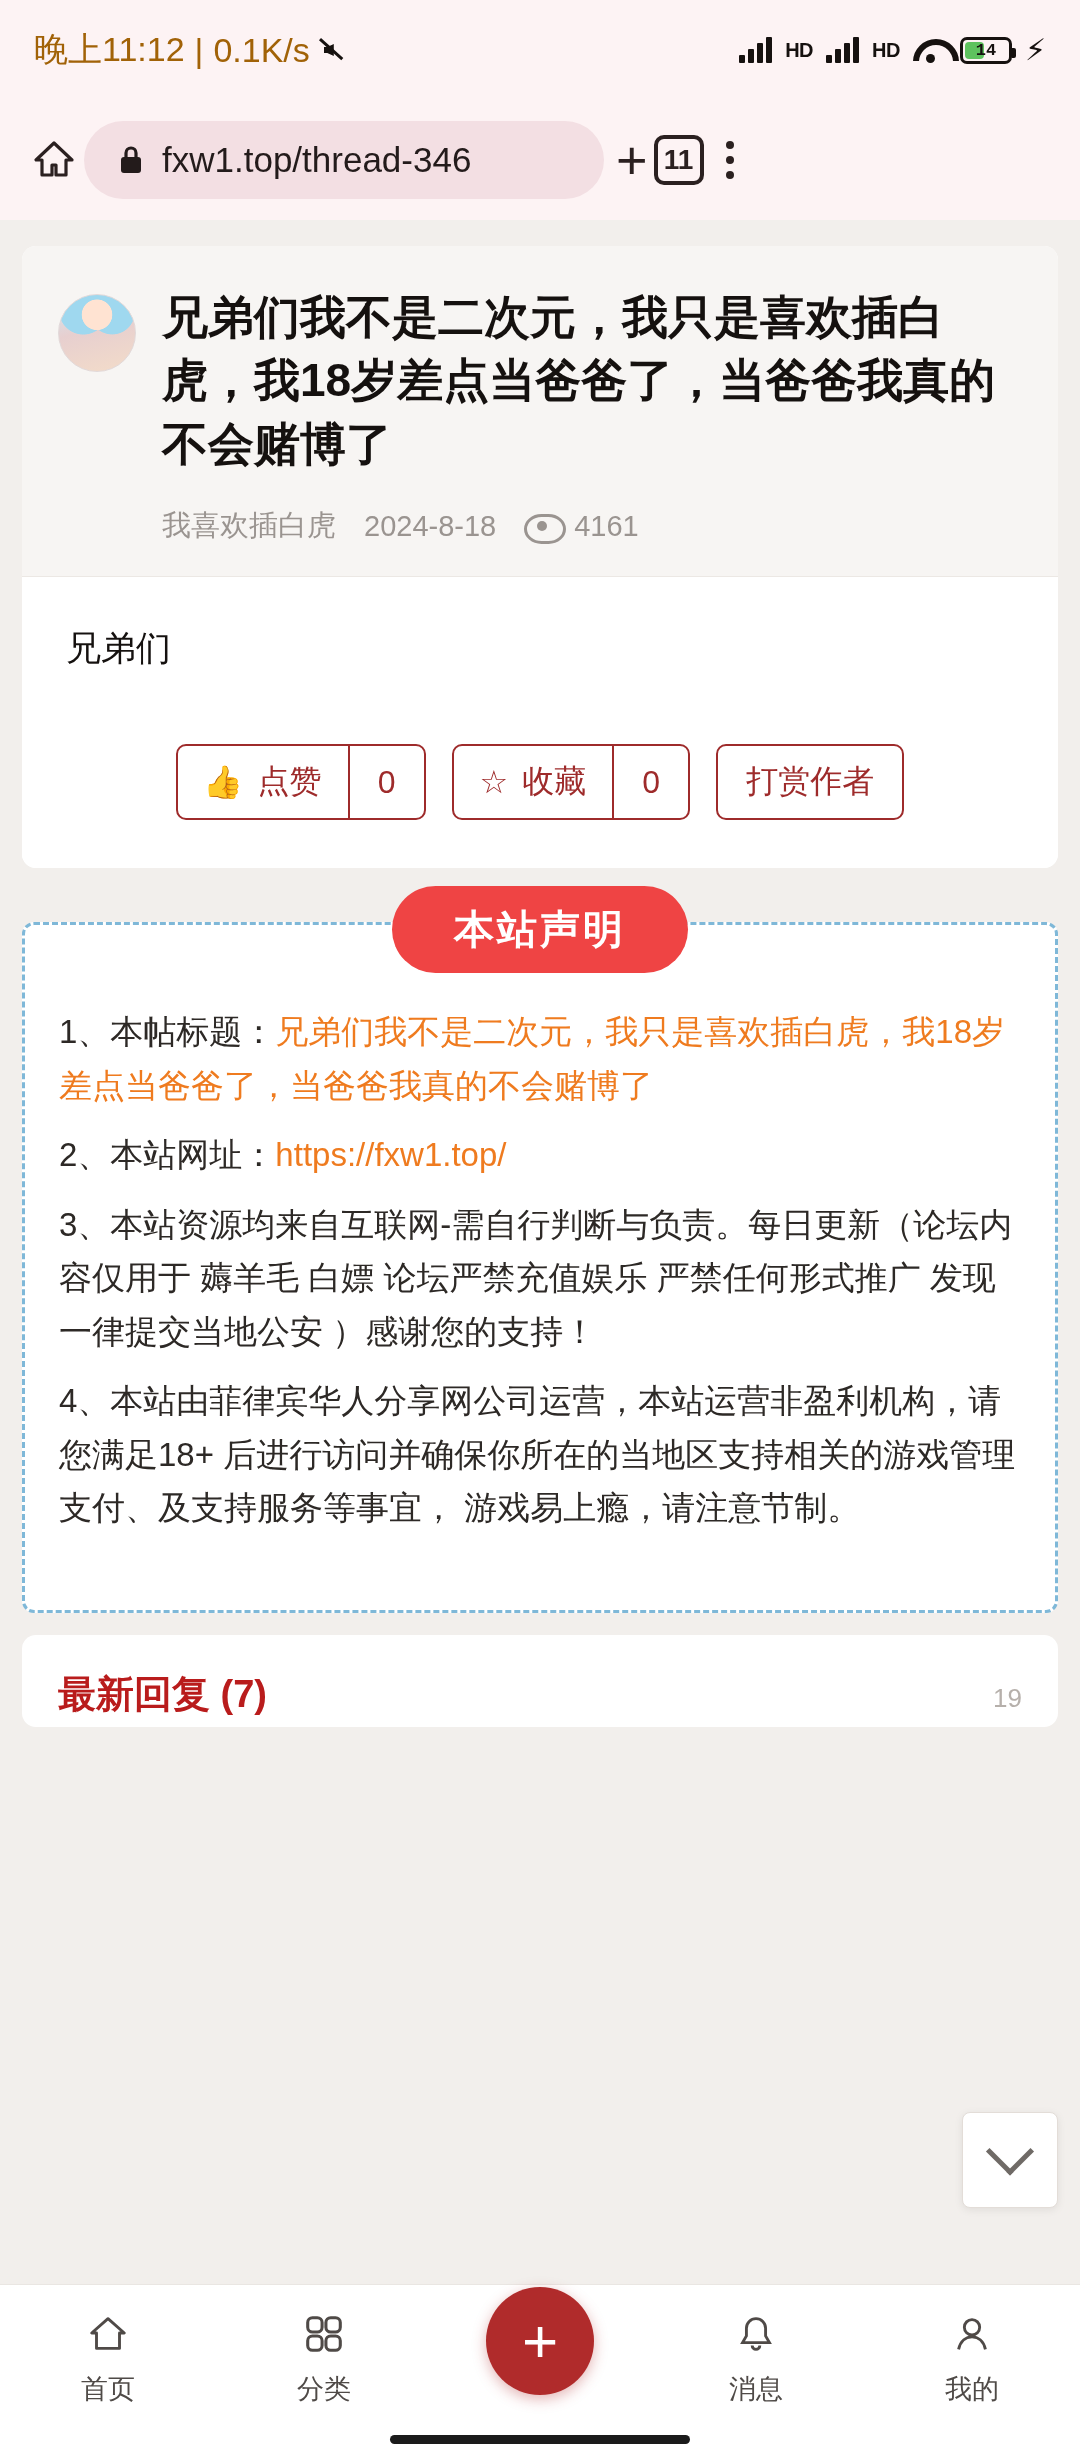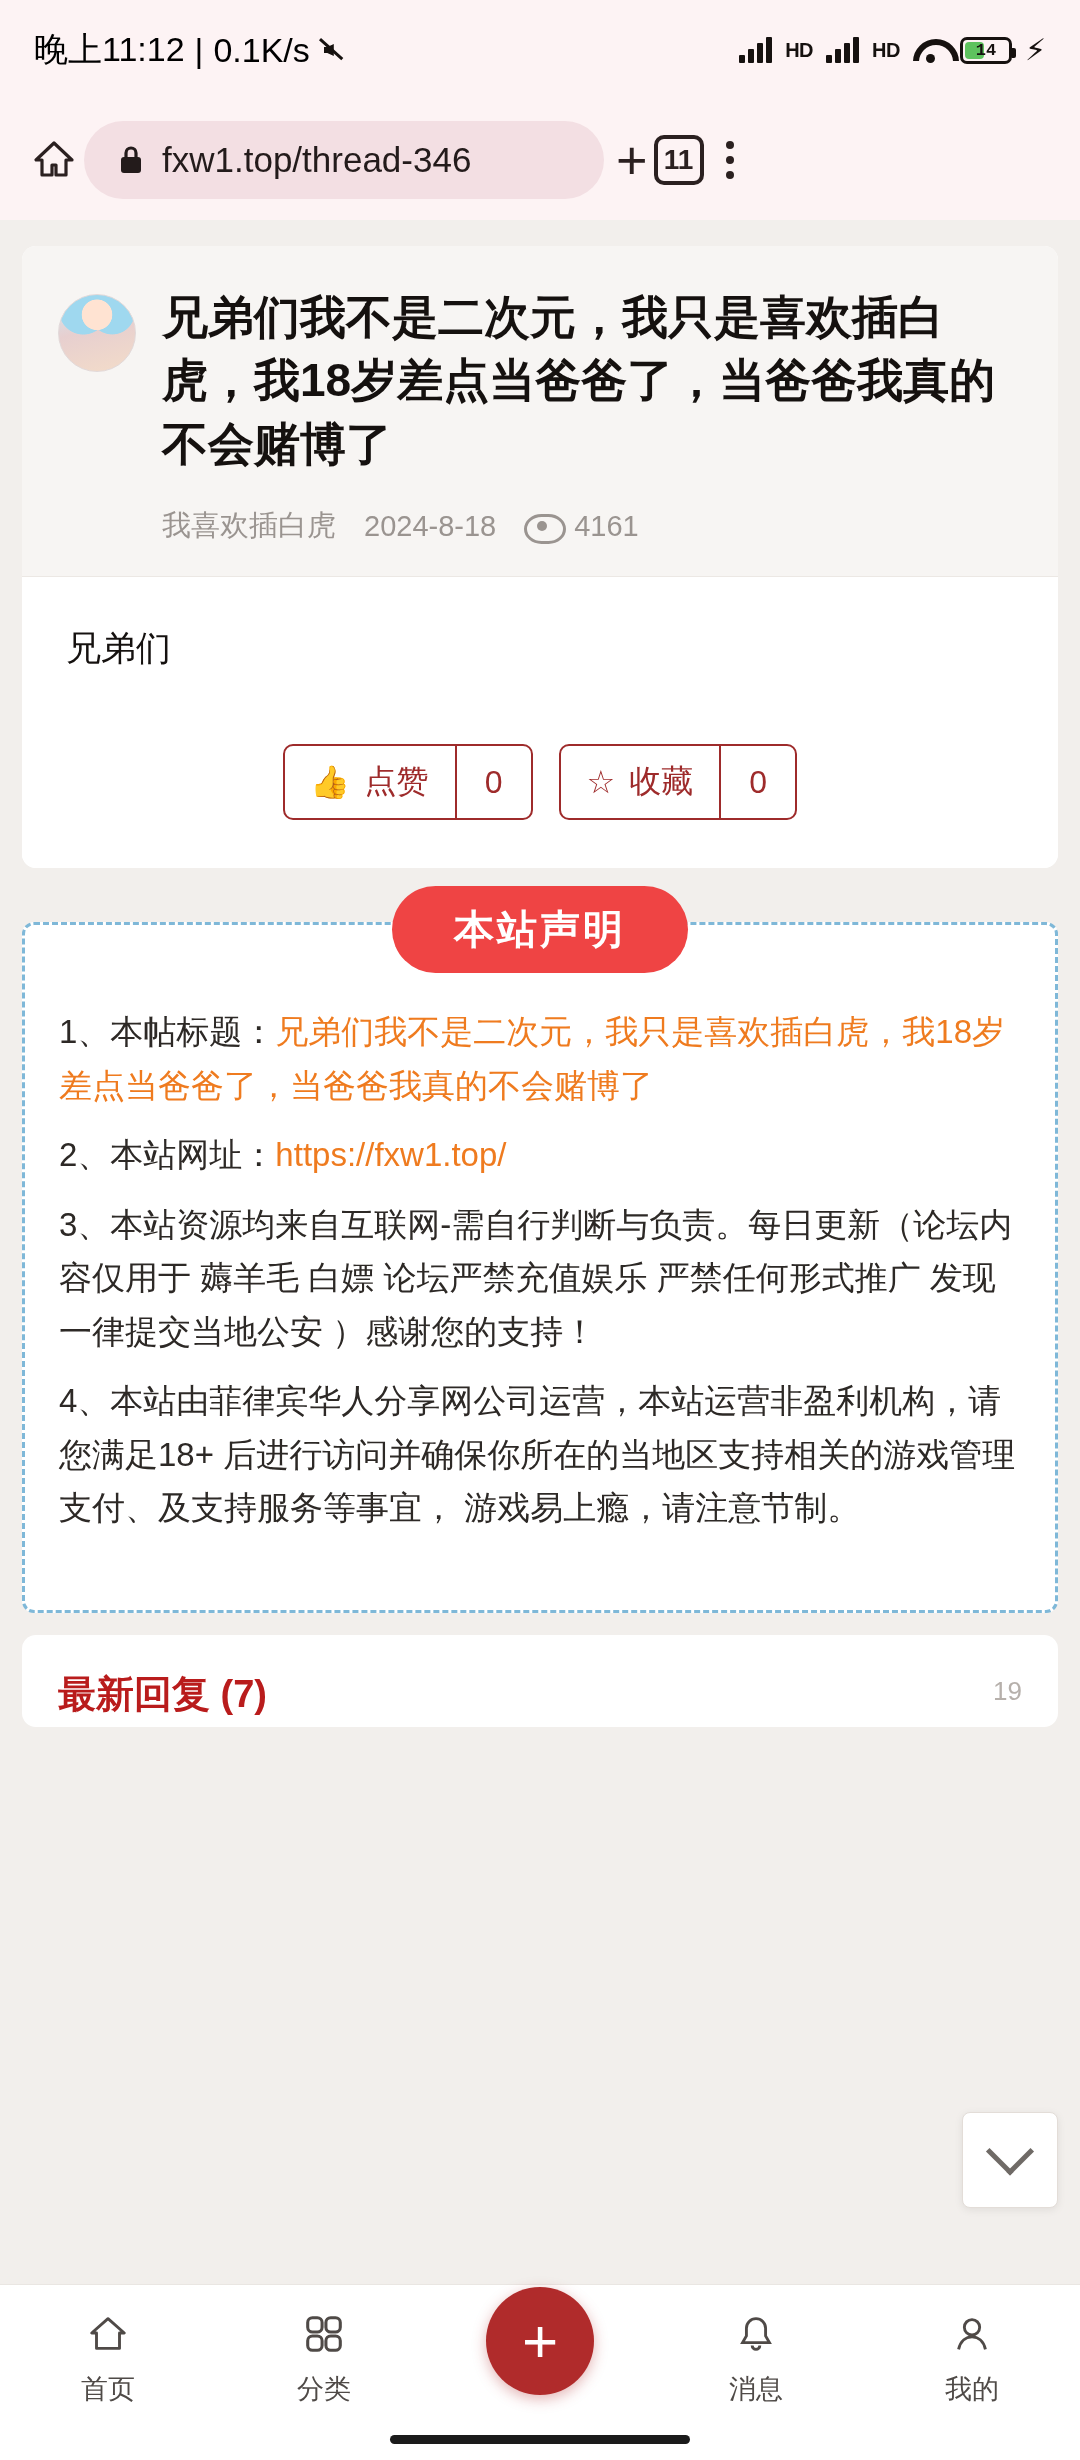--- a/index.html
+++ b/index.html
@@ -27,21 +27,21 @@
     align-items: center;
     justify-content: space-between;
     padding: 0 34px;
     flex: 0 0 auto;
   }
   .status-left {
     display: flex;
     align-items: center;
     gap: 10px;
     font-size: 34px;
-    color: #000000;
+    color: #a16207;
     font-weight: 500;
   }
   .status-right {
     display: flex;
     align-items: center;
     gap: 13px;
   }
   .hd-badge {
     font-size: 20px;
     font-weight: 700;
@@ -403,21 +403,21 @@
     overflow: hidden;
   }
   .replies-title {
     font-size: 38px;
     font-weight: 700;
     color: #b91c1c;
   }
   .replies-right {
     position: absolute;
     right: 36px;
-    bottom: 20px;
+    bottom: 13px;
     font-size: 26px;
     color: #b6b0ab;
   }
 
   
   .bottomnav {
     position: absolute;
     left: 0; right: 0; bottom: 0;
     height: 176px;
     background: #ffffff;
@@ -549,20 +549,21 @@
           </span>
           <span class="btn-count">0</span>
         </div>
         <div class="btn-group">
           <span class="btn-main">
             <span class="star-ico">☆</span>
             <span>收藏</span>
           </span>
           <span class="btn-count">0</span>
         </div>
+        <div class="btn-solo">打赏作者</div>
       </div>
     </div>
 
     <div class="statement-wrap">
       <div class="statement-title">本站声明</div>
       <div class="statement-box">
         <div class="st-line">
           <span>1、本帖标题：</span><span class="st-hl">兄弟们我不是二次元，我只是喜欢插白虎，我18岁差点当爸爸了，当爸爸我真的不会赌博了</span>
         </div>
         <div class="st-line">

